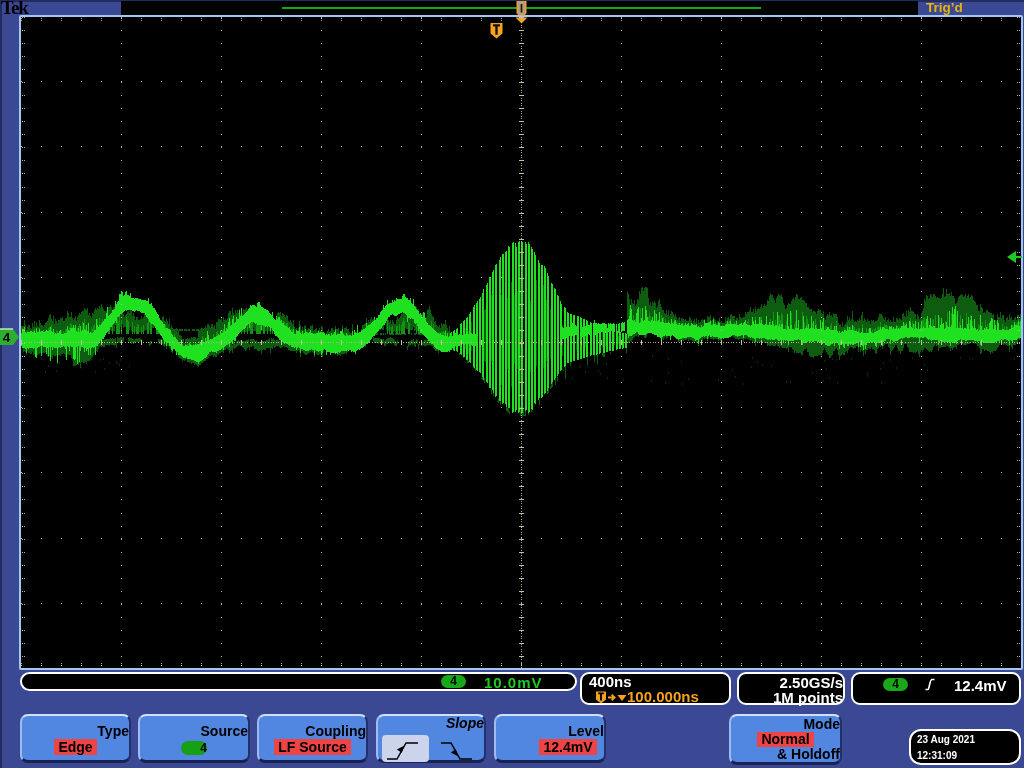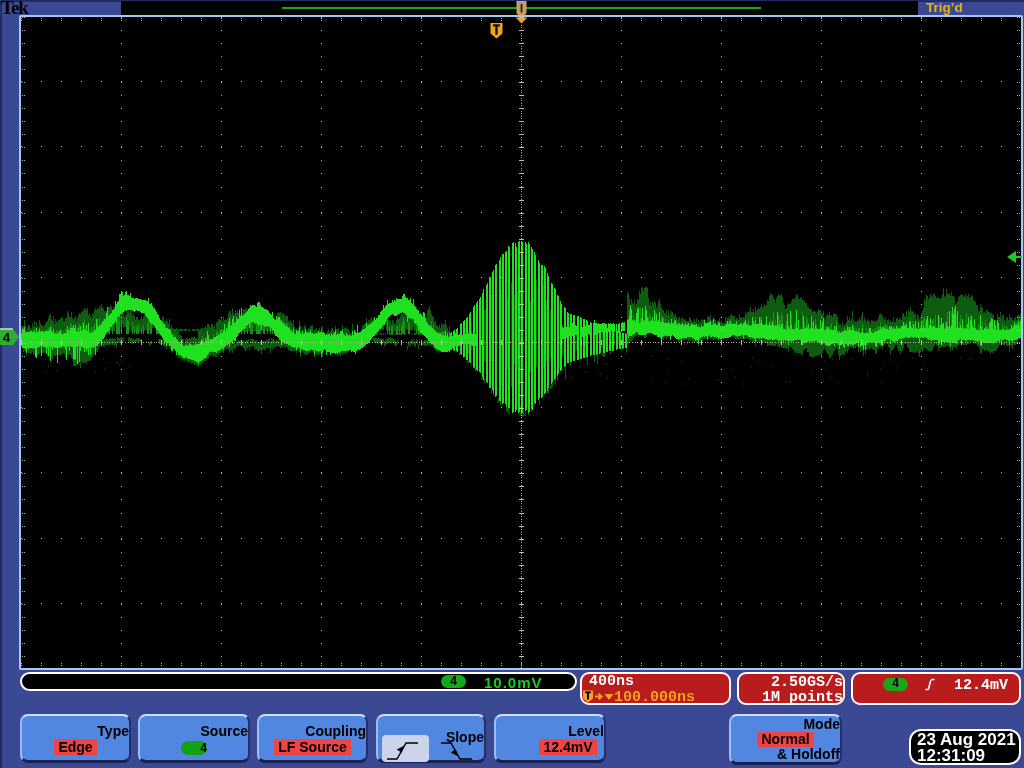--- a/index.html
+++ b/index.html
@@ -6,22 +6,22 @@
 .abs{position:absolute;}
 .grid{position:absolute;z-index:3;}
 .row{height:1px;background:repeating-linear-gradient(to right,#bdb691 0 1px,transparent 1px 20px);}
 .col{width:1px;background:repeating-linear-gradient(to bottom,#bdb691 0 1px,transparent 1px 13.04px);}
 .btn{position:absolute;top:714px;height:49px;background:#5186e1;border-radius:8px;
 border-top:2px solid #cfe0fa;border-left:2px solid #9fbcf0;border-right:2px solid #24306a;
 border-bottom:3px solid #1a2252;color:#000;text-align:right;font-weight:bold;font-size:14px;}
 .btn .lbl{margin-top:8px;line-height:14px;}
 .btn .val{margin:1px auto 0;line-height:16px;width:max-content;padding:0 4px;}
 .hl{background:#ef4444;}
-.sbox{position:absolute;top:672px;height:33px;background:#b91c1c;border:2px solid #fff;
-border-radius:9px;color:#fff;font-weight:bold;font-size:15px;font-family:Liberation Mono, monospace;}
+.sbox{position:absolute;top:672px;height:33px;background:#000000;border:2px solid #fff;
+border-radius:9px;color:#fff;font-weight:bold;font-size:15px;}
 </style></head><body>
 
 <div class="abs" style="left:0;top:0;width:1024px;height:2px;background:#232c62;"></div>
 <div class="abs" style="left:0;top:0;width:2px;height:768px;background:#232c62;"></div>
 
 <div class="abs" style="left:1px;top:0;width:33px;height:16px;color:#000;
 font-family:'Liberation Serif',serif;font-weight:bold;font-size:19px;line-height:16px;letter-spacing:-1px;">Tek</div>
 <div class="abs" style="left:35px;top:0px;color:#fff;font-weight:normal;font-size:13.5px;margin-top:28px;">Run</div>
 <div class="abs" style="left:121px;top:1px;width:797px;height:14px;background:#010401;"></div>
 <div class="abs" style="left:282px;top:7px;width:479px;height:2px;background:#14a814;"></div>
@@ -92,21 +92,21 @@
 </svg>
 
 <div class="abs" style="left:20px;top:672px;width:557px;height:19px;background:#000;
 border:2px solid #fff;border-radius:10px;"></div>
 <div class="abs" style="left:441px;top:675px;width:25px;height:13px;background:#18a718;
 border-radius:7px;color:#000;font-weight:bold;font-size:12px;text-align:center;line-height:13px;">4</div>
 <div class="abs" style="left:484px;top:674px;color:#1fca1f;font-weight:bold;font-size:15px;letter-spacing:1px;">10.0mV</div>
 
 <div class="sbox" style="left:580px;width:151px;">
  <div style="margin:0 0 0 7px;line-height:16px;">400ns</div>
- <div style="margin-left:1px;line-height:13px;color:#f5a21f;">
+ <div style="margin-left:14px;line-height:13px;color:#f5a21f;">
   <svg width="31" height="13" viewBox="0 0 31 13" style="vertical-align:-2px;">
         <path d="M0 0.5h10v8L5 12.5L0 8.5z" fill="#f5a21f"></path>
         <path d="M2.2 2.4h5.6M5 2.4v7" stroke="#000" stroke-width="1.9" fill="none"></path>
         <path d="M12 6.5h6M15.6 3.6L18.7 6.5L15.6 9.4" stroke="#f5a21f" stroke-width="1.8" fill="none"></path>
         <path d="M21.5 4h9l-4.5 6z" fill="#f5a21f"></path>
       </svg>100.000ns</div>
 </div>
 
 <div class="sbox" style="left:737px;width:108px;padding-left:7px;line-height:15px;text-align:right;">
  <div style="margin-top:1px;">2.50GS/s</div>
@@ -127,21 +127,21 @@
   </div>
 <div class="btn" style="left:138px;width:112px;">
  <div class="lbl">Source</div>
  <div style="margin:3px auto 0;width:26px;height:14px;background:#16a016;border-radius:8px;line-height:14px;font-size:12px;">4</div>
   </div>
 <div class="btn" style="left:257px;width:111px;">
  <div class="lbl">Coupling</div>
     <div class="val hl">LF Source</div>
   </div>
 <div class="btn" style="left:376px;width:110px;">
- <div class="lbl" style="margin-top:14px;">Slope</div>
+ <div class="lbl" style="margin-top:0;font-style:italic;">Slope</div>
  <div style="position:absolute;left:4px;top:19px;width:47px;height:27px;background:#ccd4ec;border-radius:4px;">
   <svg width="47" height="27" viewBox="0 0 47 27">
         <path d="M5 24h10l9-16h12" stroke="#000" stroke-width="1.4" fill="none"></path>
         <path d="M22.5 10.5L14.8 14.6L19.7 17.8z" fill="#000"></path>
       </svg>
  </div>
  <div style="position:absolute;left:58px;top:19px;width:47px;height:27px;">
   <svg width="47" height="27" viewBox="0 0 47 27">
         <path d="M5 8h10l9 16h12" stroke="#000" stroke-width="1.4" fill="none"></path>
         <path d="M22.5 21.5L14.8 17.4L19.7 14.2z" fill="#000"></path>
@@ -152,14 +152,14 @@
  <div class="lbl">Level</div>
     <div class="val hl">12.4mV</div>
   </div>
 <div class="btn" style="left:729px;width:113px;height:51px;">
  <div style="margin-top:1px;line-height:15px;">Mode</div>
  <div class="val hl" style="margin-top:0;line-height:15px;">Normal</div>
  <div style="line-height:15px;">&amp; Holdoff</div>
   </div>
 
 <div class="abs" style="left:909px;top:729px;width:112px;height:36px;background:#000;
-border:2px solid #fff;border-radius:12px;color:#fff;font-weight:bold;font-size:17px;
+border:2px solid #fff;border-radius:12px;color:#fff;font-weight:bold;font-size:10px;
 padding:1px 0 0 6px;line-height:16px;">23 Aug 2021<br>12:31:09</div>
 
 </body></html>

